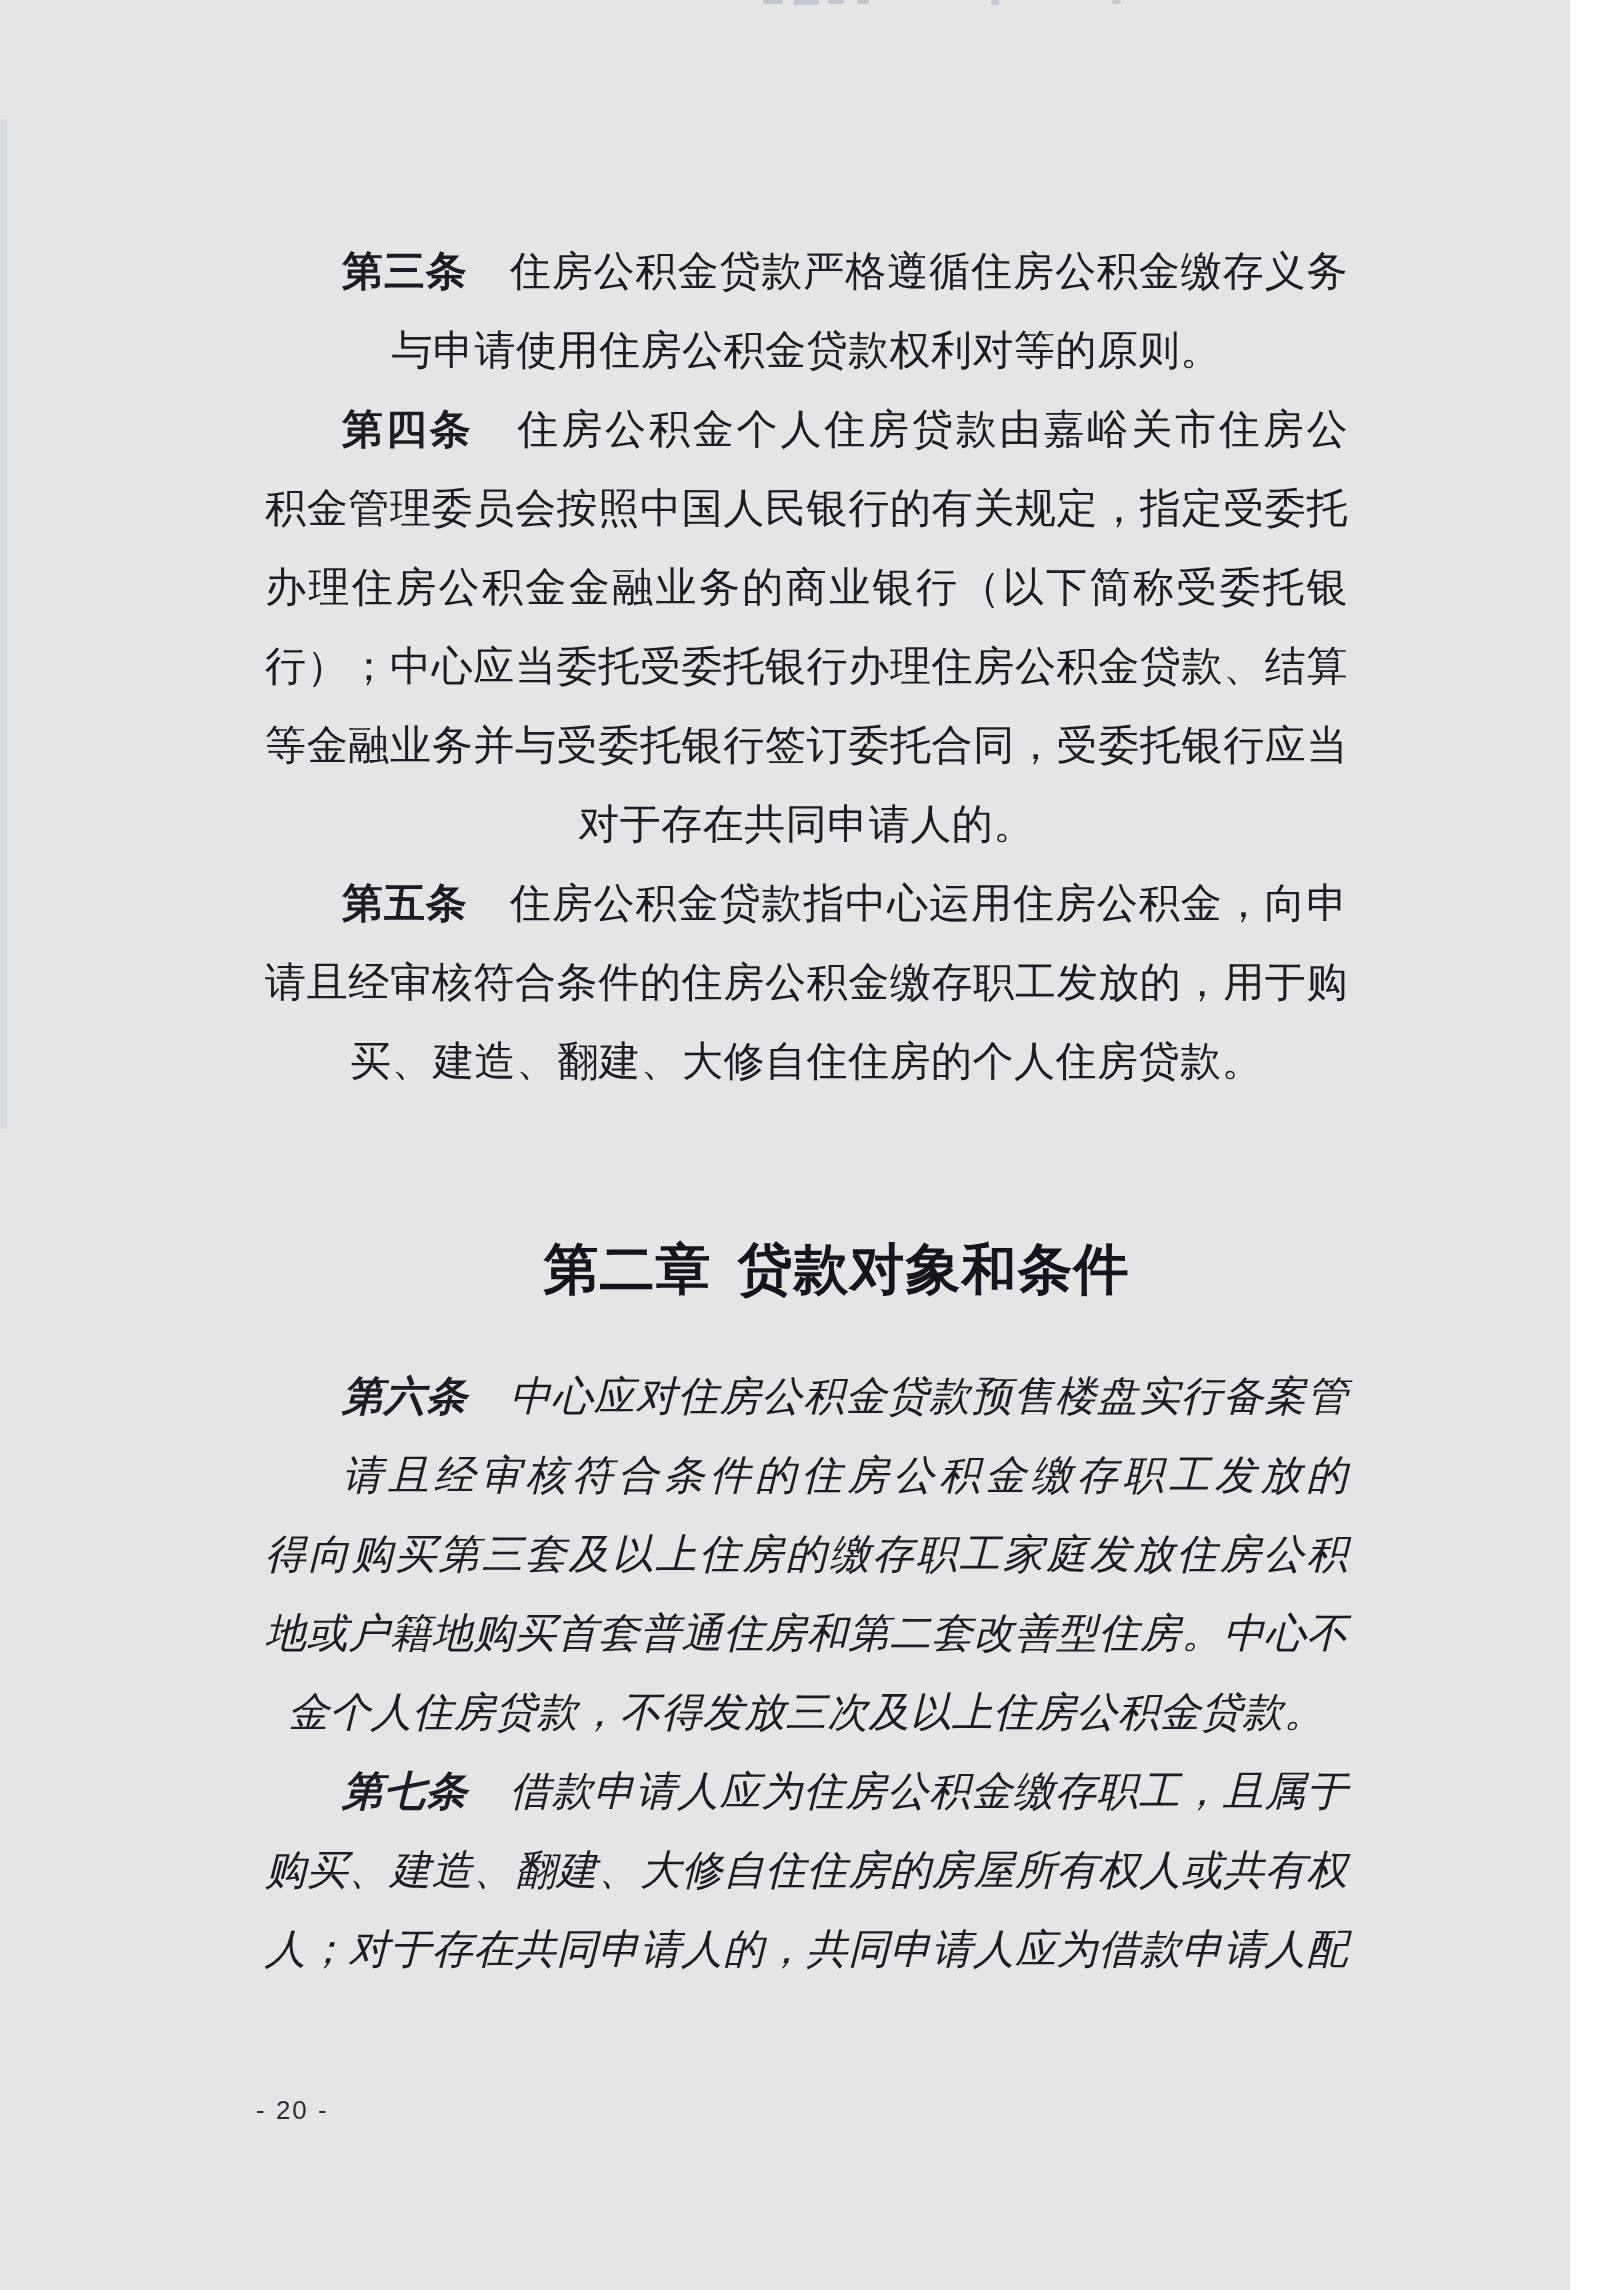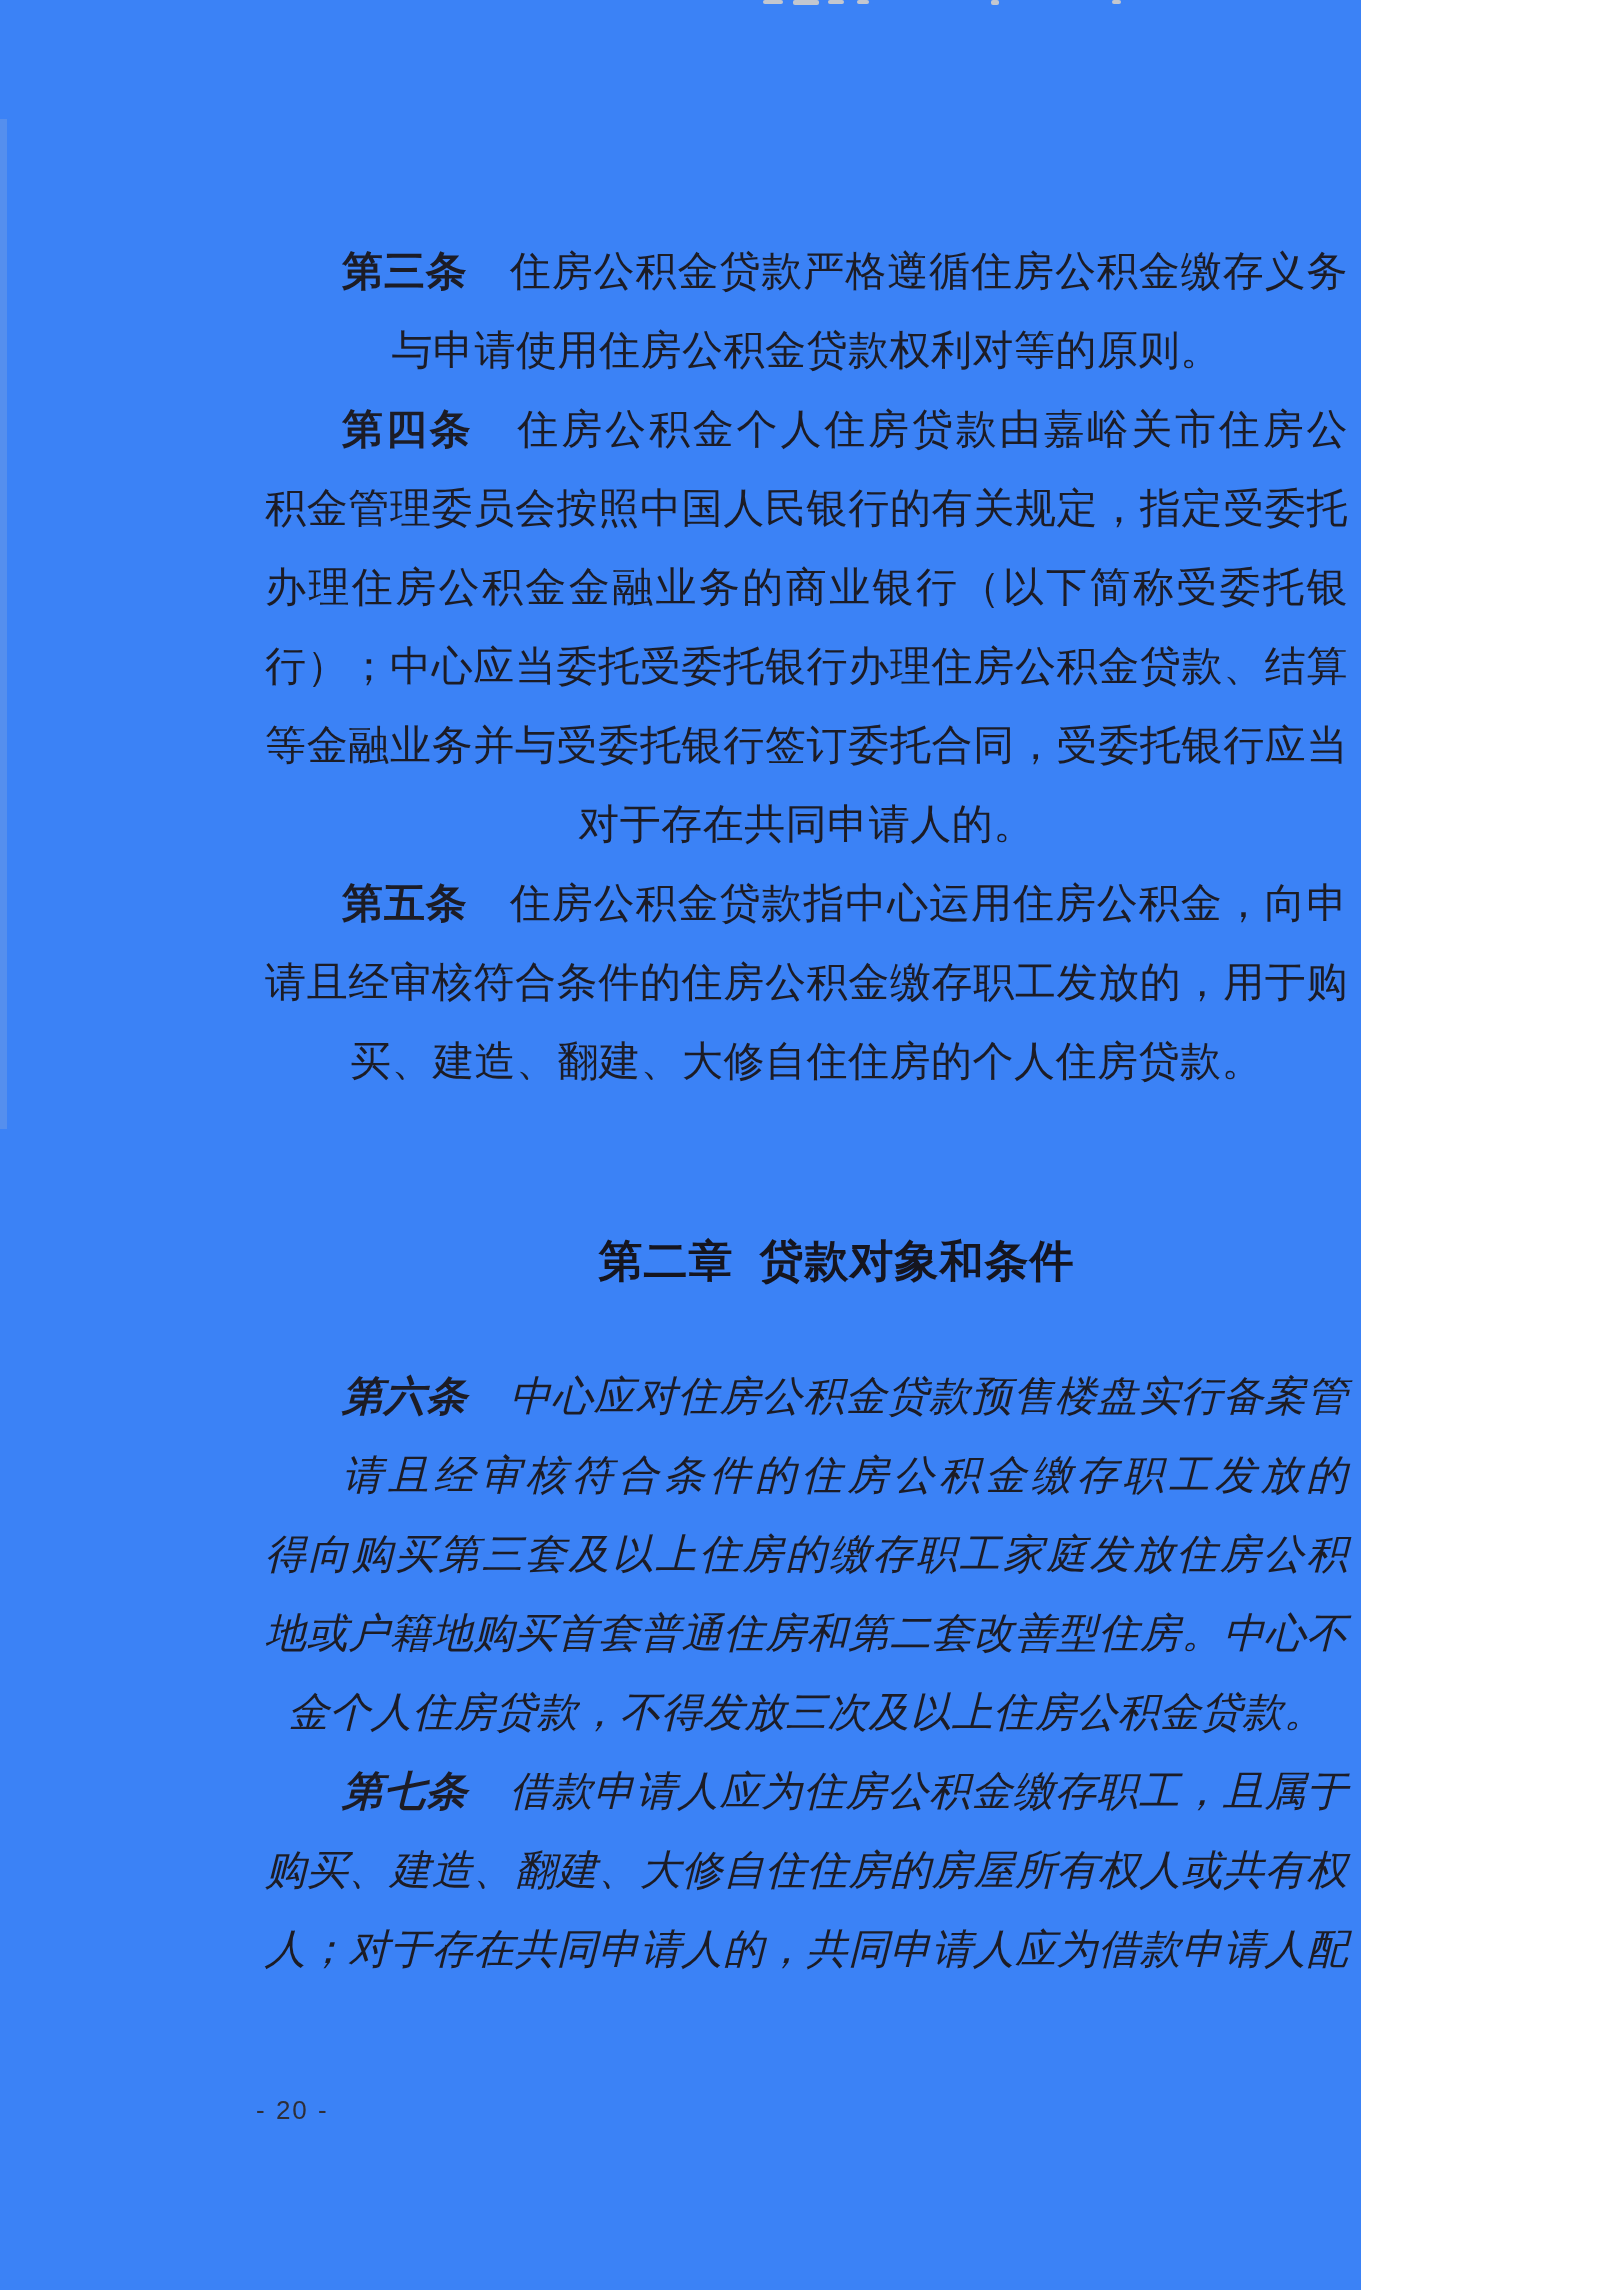--- a/index.html
+++ b/index.html
@@ -6,23 +6,23 @@
     margin: 0;
     padding: 0;
     background: #ffffff;
     width: 1609px;
     height: 2291px;
     overflow: hidden;
     font-family: "Liberation Serif", serif;
   }
   .page {
     position: relative;
-    width: 1361px;
+    width: 1570px;
     height: 2291px;
-    background: #3b82f6;
+    background: #e5e5e5;
     color: #1c1c26;
   }
   
   .edge-shade {
     position: absolute;
     left: 0; top: 119px;
     width: 7px; height: 1010px;
     background: rgba(176,190,210,0.22);
   }
   .artifact {
@@ -59,21 +59,21 @@
   .chapter {
     position: absolute;
     left: 295px;
     top: 1184px;
     width: 1083px;
     height: 79px;
     line-height: 79px;
     text-align: center;
     font-family: "Liberation Sans", sans-serif;
     font-weight: 700;
-    font-size: 44px;
+    font-size: 55px;
     color: #15151f;
     letter-spacing: 1px;
   }
   .chapter .title-part { margin-left: 26px; }
   .page-number {
     position: absolute;
     left: 256px;
     top: 2095px;
     font-family: "Liberation Sans", sans-serif;
     font-size: 26px;

